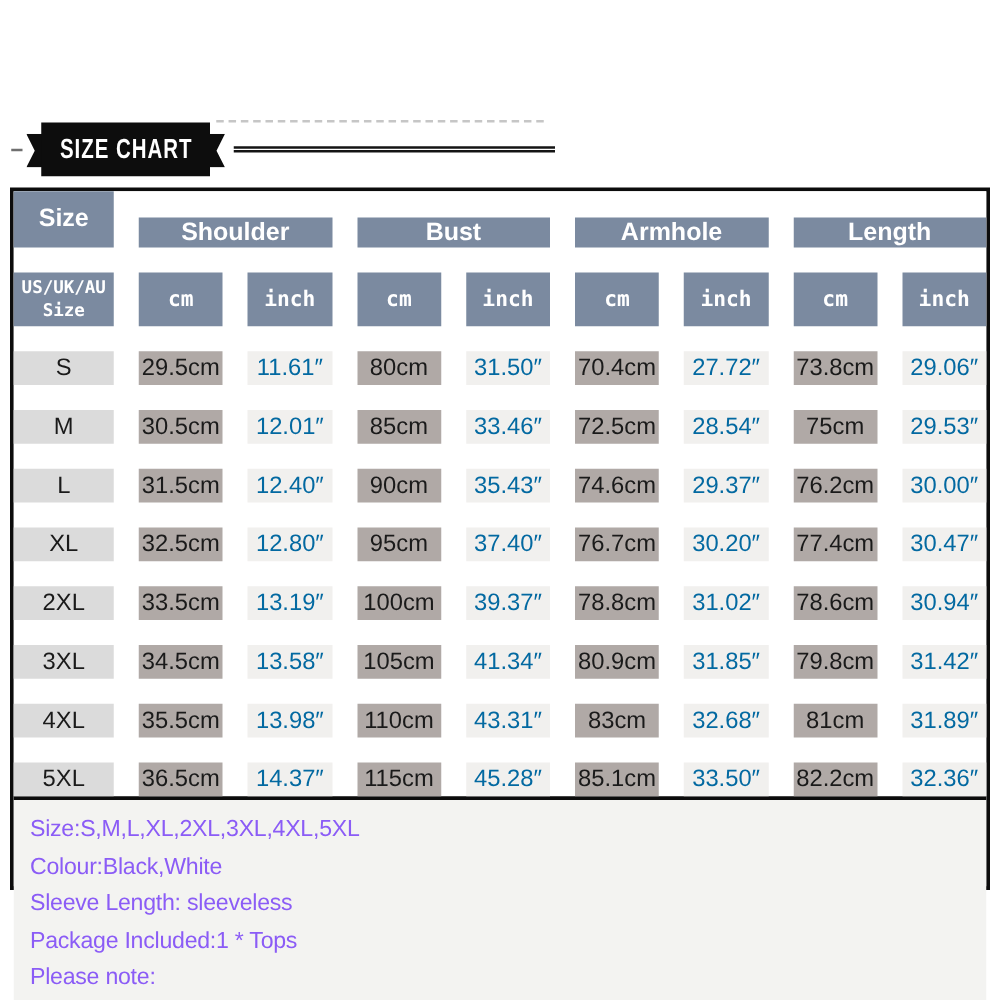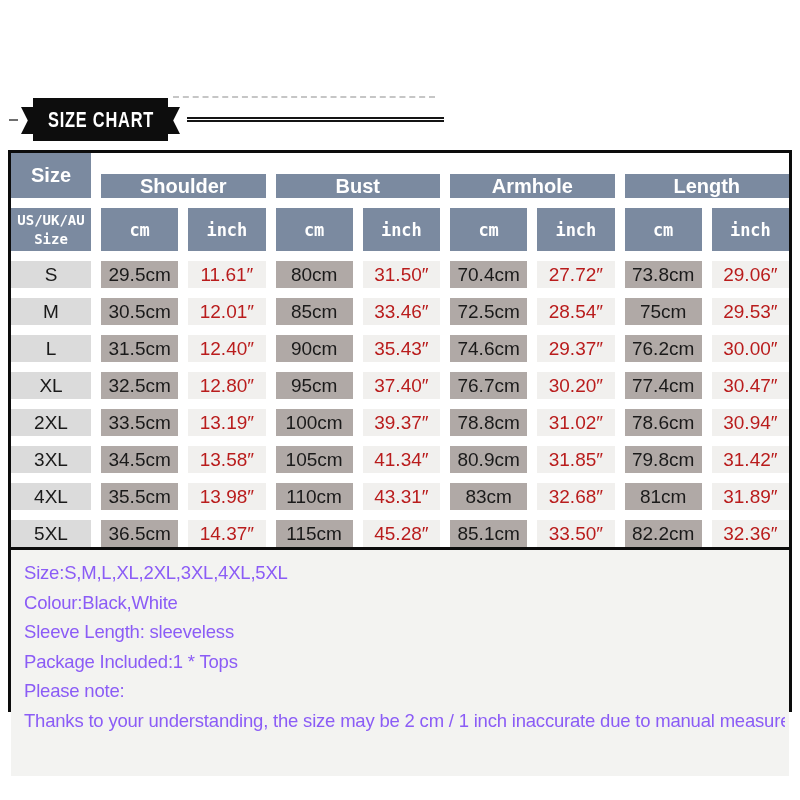--- a/index.html
+++ b/index.html
@@ -37,39 +37,39 @@
   
   .outer{
     position:absolute;left:8px;top:150px;width:784px;height:562px;
     border:3px solid #0c0c0c;box-sizing:border-box;background:#ffffff;
   }
   
   .size-table{
     display:grid;
     grid-template-columns:80px repeat(8,1fr);
     grid-template-rows:45px 43px repeat(8,27px);
-    gap:10px;background:#ffffff;width:100%;
+    gap:20px;background:#ffffff;width:100%;
   }
   .cell{
     display:flex;align-items:center;justify-content:center;
     overflow:hidden;white-space:nowrap;
   }
   .h1{
     background:#7b8aa0;color:#ffffff;font-weight:bold;font-size:20px;
     font-family:"Liberation Sans",sans-serif;
   }
   .h2{
     background:#7b8aa0;color:#ffffff;font-weight:bold;font-size:17px;
     font-family:"DejaVu Sans Mono",monospace;
   }
   .span2{grid-column:span 2;margin-top:21px;}
   .sizehead{flex-direction:column;font-size:14px;line-height:1.3;}
   .c-size{background:#dbdbdb;color:#1a1a1a;font-size:19px;}
   .c-cm{background:#b0a9a6;color:#1a1a1a;font-size:19px;}
-  .c-inch{background:#f1f0ee;color:#b91c1c;font-size:19px;}
+  .c-inch{background:#f1f0ee;color:#0369a1;font-size:19px;}
   
   .notes{
     border-top:3px solid #0c0c0c;background:#f3f3f1;
     padding:8px 4px 0 13px;height:229px;box-sizing:border-box;
   }
   .note-line{
     font-size:18.5px;line-height:29.5px;color:#8b5cf6;
     letter-spacing:-0.2px;white-space:nowrap;overflow:hidden;
     font-family:"Liberation Sans",sans-serif;
   }

